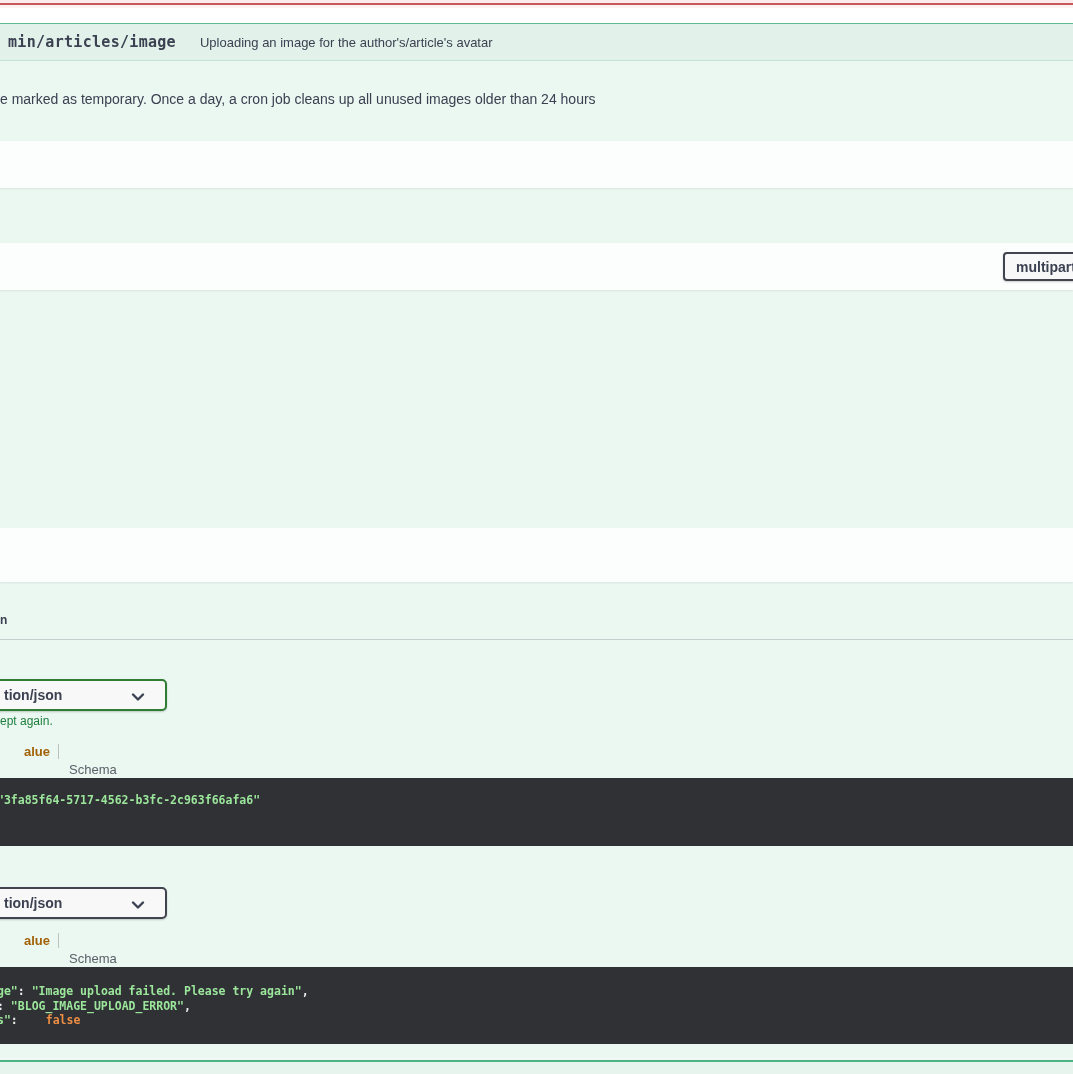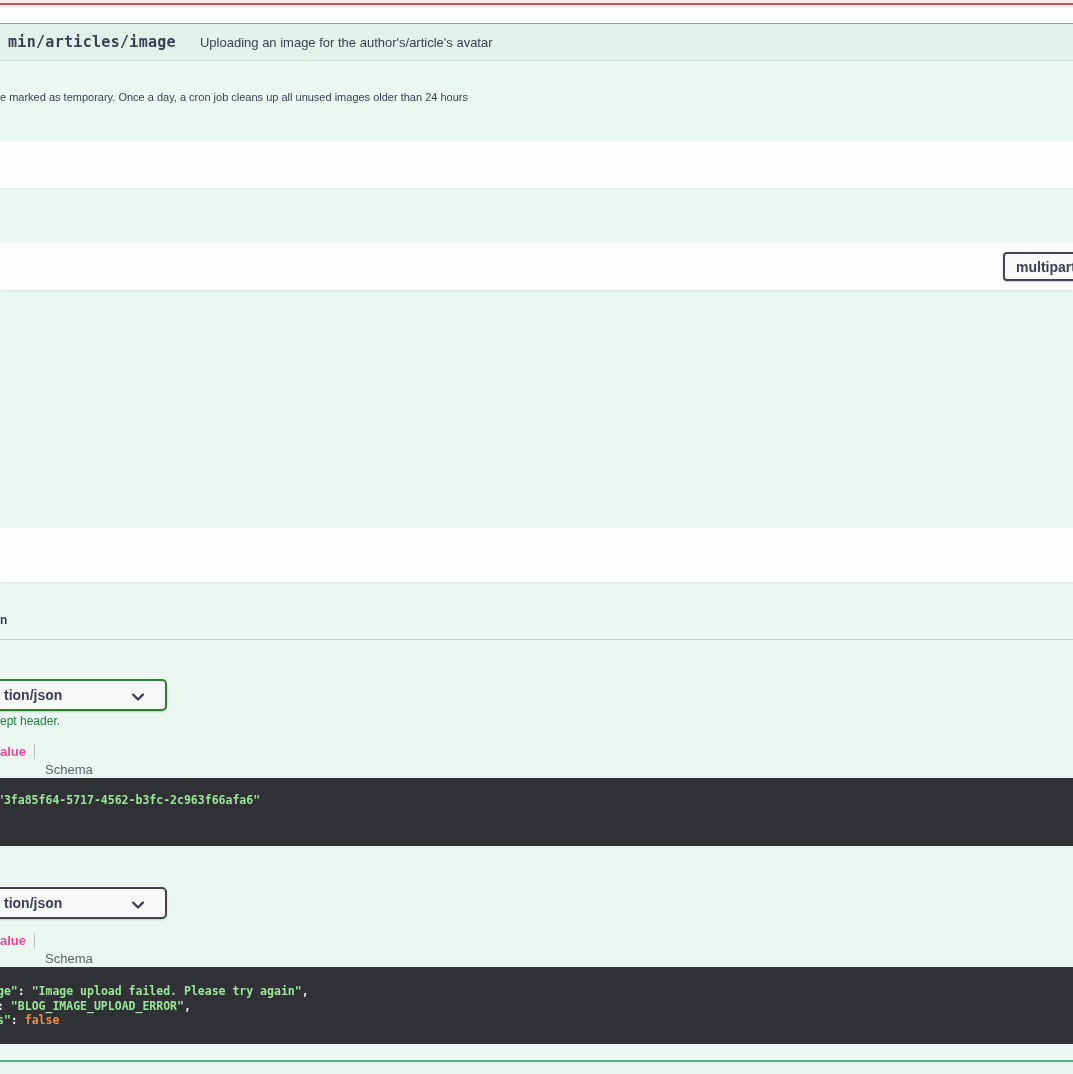--- a/index.html
+++ b/index.html
@@ -16,54 +16,54 @@
 
   
   .opblock{top:23px;left:0;width:100%;height:1037px;background:#ebf7f1;border-top:1px solid #5cb992;}
 
   .summary-bar{top:24px;left:0;width:100%;height:36px;background:#e2f2ea;
     border-bottom:1px solid #c2e5d3;display:flex;align-items:center;padding-left:8px;}
   .op-path{font-family:"DejaVu Sans Mono","Liberation Mono",monospace;font-weight:bold;
     font-size:15px;color:#3b4151;margin-left:0;letter-spacing:.3px;}
   .op-summary{font-size:13px;color:#3b4151;margin-left:24px;}
 
-  .op-desc{top:91px;left:0;width:900px;font-size:11px;color:#3b4151;}
+  .op-desc{top:91px;left:0;width:900px;font-size:14px;color:#3b4151;}
 
   .sec-header{left:0;width:100%;background:rgba(255,255,255,.85);box-shadow:0 1px 2px rgba(0,0,0,.08);}
   .sec-header.h1{top:141px;height:47px;}
   .sec-header.h2{top:243px;height:47px;}
   .sec-header.h3{top:528px;height:54px;}
   .media-select{position:absolute;box-sizing:border-box;height:32px;border-radius:5px;
     background:#f8f8f8;box-shadow:0 1px 2px rgba(0,0,0,.2);display:flex;align-items:center;
     font-size:14px;font-weight:bold;color:#3b4151;cursor:pointer;}
   .sel-multipart{left:1003px;top:252px;width:170px;border:2px solid #41444e;padding-left:11px;border-radius:4px;height:29px;}
   .sel-200{left:-62px;top:679px;width:229px;border:2px solid #2e7d32;padding-left:64px;}
   .sel-500{left:-62px;top:887px;width:229px;border:2px solid #41444e;padding-left:64px;}
   .chev{position:absolute;right:20px;top:9px;}
 
   .frag-n{top:613px;left:0;font-size:12px;font-weight:bold;color:#3b4151;}
   .resp-hr{top:639px;left:0;width:100%;height:1px;background:rgba(59,65,81,.22);}
 
   .accept-note{top:714px;left:0;font-size:12px;color:#1d7e3b;}
 
   .tabs{left:0;display:flex;align-items:center;font-size:13px;height:16px;}
   .tabs.t200{top:743px;} .tabs.t500{top:932px;}
-  .tab-active{font-weight:bold;color:#ec4899;cursor:pointer;}
+  .tab-active{font-weight:bold;color:#a16207;cursor:pointer;padding-left:24px;}
   .tab-div{width:1px;height:15px;background:#bdbfc3;margin:0 10px 0 8px;}
   .tab-inactive{color:#5a6068;cursor:pointer;margin-top:36px;}
 
   .codeblock{left:0;width:100%;background:#2f3134;
     font-family:"DejaVu Sans Mono","Liberation Mono",monospace;font-size:11.5px;font-weight:600;
     line-height:14.5px;box-sizing:border-box;}
   .cb200{top:778px;height:68px;padding-top:15px;}
   .cb500{top:967px;height:77px;padding-top:17px;}
   .codeblock>div{white-space:pre;margin-left:-3px;}
   .tok-string{color:#9ce69c;}
   .tok-plain{color:#ececec;}
-  .tok-bool{color:#ee8d43;}
+  .tok-bool{color:#ee8d43;margin-left:21px;}
 
   .pre-border{top:1058px;left:0;width:100%;height:1px;background:#f6fbf8;}
   .op-bottom{top:1060px;left:0;width:100%;height:2px;background:#4fb287;}
   .next-strip{top:1062px;left:0;width:100%;height:12px;background:#e7f4ee;}
 </style>
 </head>
 <body>
 
 <div id="screen">
 
@@ -91,21 +91,21 @@
 
   <div class="abs frag-n">n</div>
   <div class="abs resp-hr"></div>
 
   <div class="abs media-select sel-200">
     <span>tion/json</span>
     <svg class="chev" width="14" height="14" viewBox="0 0 14 14">
       <polyline points="2,4.5 7,9.5 12,4.5" fill="none" stroke="#3b4151" stroke-width="2.4" stroke-linecap="round" stroke-linejoin="round"></polyline>
     </svg>
   </div>
-  <div class="abs accept-note">ept header.</div>
+  <div class="abs accept-note">ept again.</div>
 
   <div class="abs tabs t200">
     <span class="tab-active">alue</span>
     <span class="tab-div"></span>
     <span class="tab-inactive">Schema</span>
   </div>
 
   <div class="abs codeblock cb200">
       <div><span class="tok-string">"3fa85f64-5717-4562-b3fc-2c963f66afa6"</span></div>
     </div>

